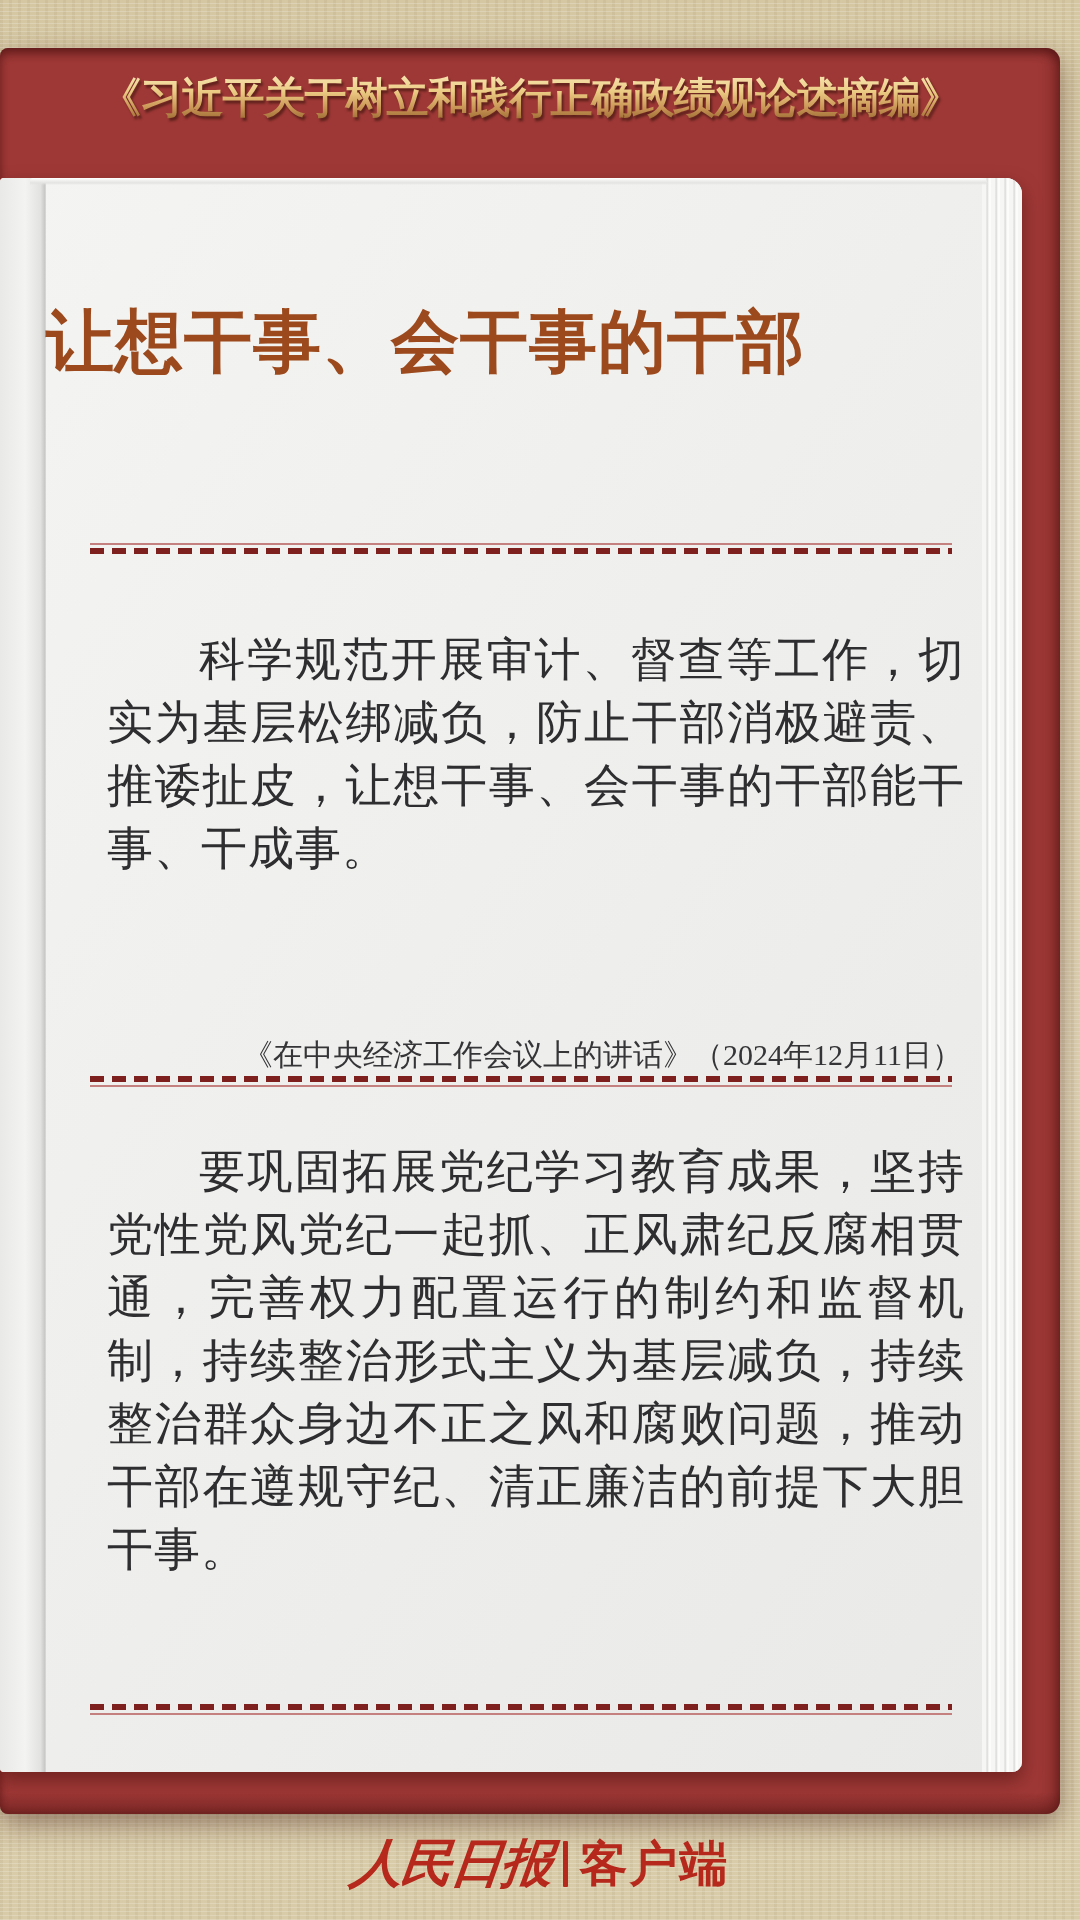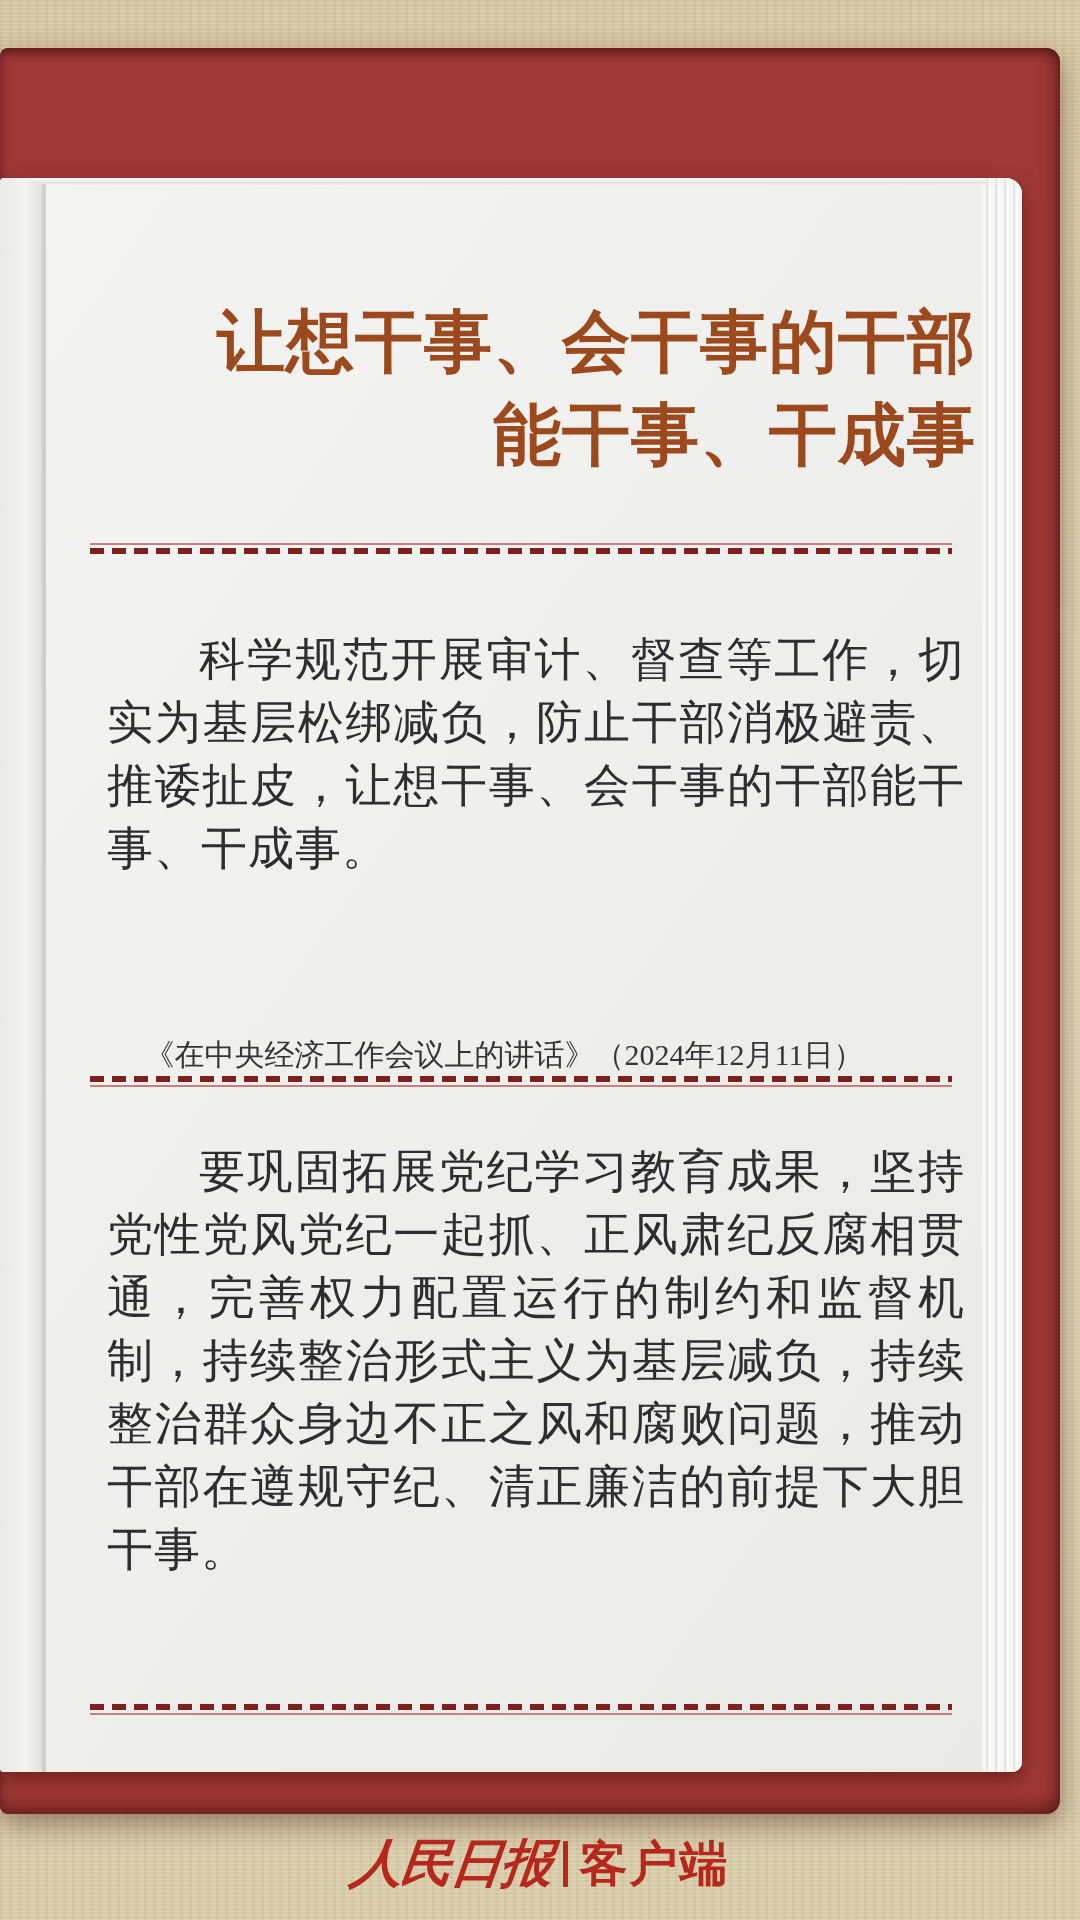--- a/index.html
+++ b/index.html
@@ -43,21 +43,21 @@
     border-radius:4px 0 0 4px;}
   .page-right-stack{position:absolute;right:0;top:0;bottom:0;width:40px;
     background:repeating-linear-gradient(90deg,#f6f6f4 0 4px,#d7d7d5 5px,#fcfcfa 7px 9px);
     border-radius:0 16px 10px 0;}
   .page-top-edge{position:absolute;left:30px;right:34px;top:0;height:7px;
     background:linear-gradient(180deg,#ffffff,#e3e3e1 70%,rgba(227,227,225,0));
     border-radius:4px 10px 0 0;}
 
   
   .page-title{position:absolute;left:46px;right:46px;top:118px;margin:0;
-    text-align:right;color:#9c4a1d;font-weight:bold;font-size:68px;line-height:93px;
+    text-align:left;color:#9c4a1d;font-weight:bold;font-size:68px;line-height:93px;
     font-family:"Liberation Serif","DejaVu Serif",serif;letter-spacing:1px;}
   .page-title span{display:block;}
 
   
   .sep{position:absolute;left:90px;width:862px;display:flex;flex-direction:column;gap:3px;}
   .sep .solid-line{display:block;height:2px;background:#c4807e;}
   .sep .dash-line{display:block;height:6px;
     background:repeating-linear-gradient(90deg,#7e201e 0 14px,rgba(0,0,0,0) 14px 22px);}
   .sep.dash-top .solid-line{order:2;}
   .sep.dash-top .dash-line{order:1;}
@@ -67,21 +67,21 @@
 
   
   .para{position:absolute;left:95px;width:858px;margin:12px;
     color:#2e2e30;font-size:46px;line-height:63px;text-indent:2em;
     text-align:justify;letter-spacing:1px;
     font-family:"Liberation Serif","DejaVu Serif",serif;}
   .para1{top:438px;}
   .para2{top:950px;}
 
   
-  .cite{position:absolute;left:46px;right:60px;text-align:center;
+  .cite{position:absolute;left:46px;right:60px;text-align:right;
     color:#353537;font-size:30px;line-height:37px;
     font-family:"Liberation Serif","DejaVu Serif",serif;}
   .cite1{top:858px;}
   .cite2{top:1446px;}
 
   
   .footer{position:absolute;left:0;right:0;top:1832px;height:64px;
     display:flex;align-items:center;justify-content:center;gap:12px;}
   .logo-script{color:#b6281c;font-size:52px;font-weight:bold;font-style:italic;
     transform:skewX(-6deg);letter-spacing:-2px;
@@ -90,29 +90,29 @@
   .logo-client{color:#b6281c;font-size:48px;font-weight:bold;letter-spacing:2px;
     font-family:Liberation Sans, sans-serif;}
 </style>
 </head>
 <body>
 
 <div class="canvas">
 
   <div class="book"></div>
 
+  <div class="banner">《习近平关于树立和践行正确政绩观论述摘编》</div>
 
   <div class="page">
     <div class="page-left-edge"></div>
     <div class="page-right-stack"></div>
     <div class="page-top-edge"></div>
 
     <h1 class="page-title">
       <span>让想干事、会干事的干部</span>
-      <span>能干事、干成事</span>
     </h1>
 
     <div class="sep sep1 solid-top">
       <i class="solid-line"></i>
       <i class="dash-line"></i>
     </div>
 
     <p class="para para1">科学规范开展审计、督查等工作，切实为基层松绑减负，防止干部消极避责、推诿扯皮，让想干事、会干事的干部能干事、干成事。</p>
 
     <div class="cite cite1">《在中央经济工作会议上的讲话》（2024年12月11日）</div>

